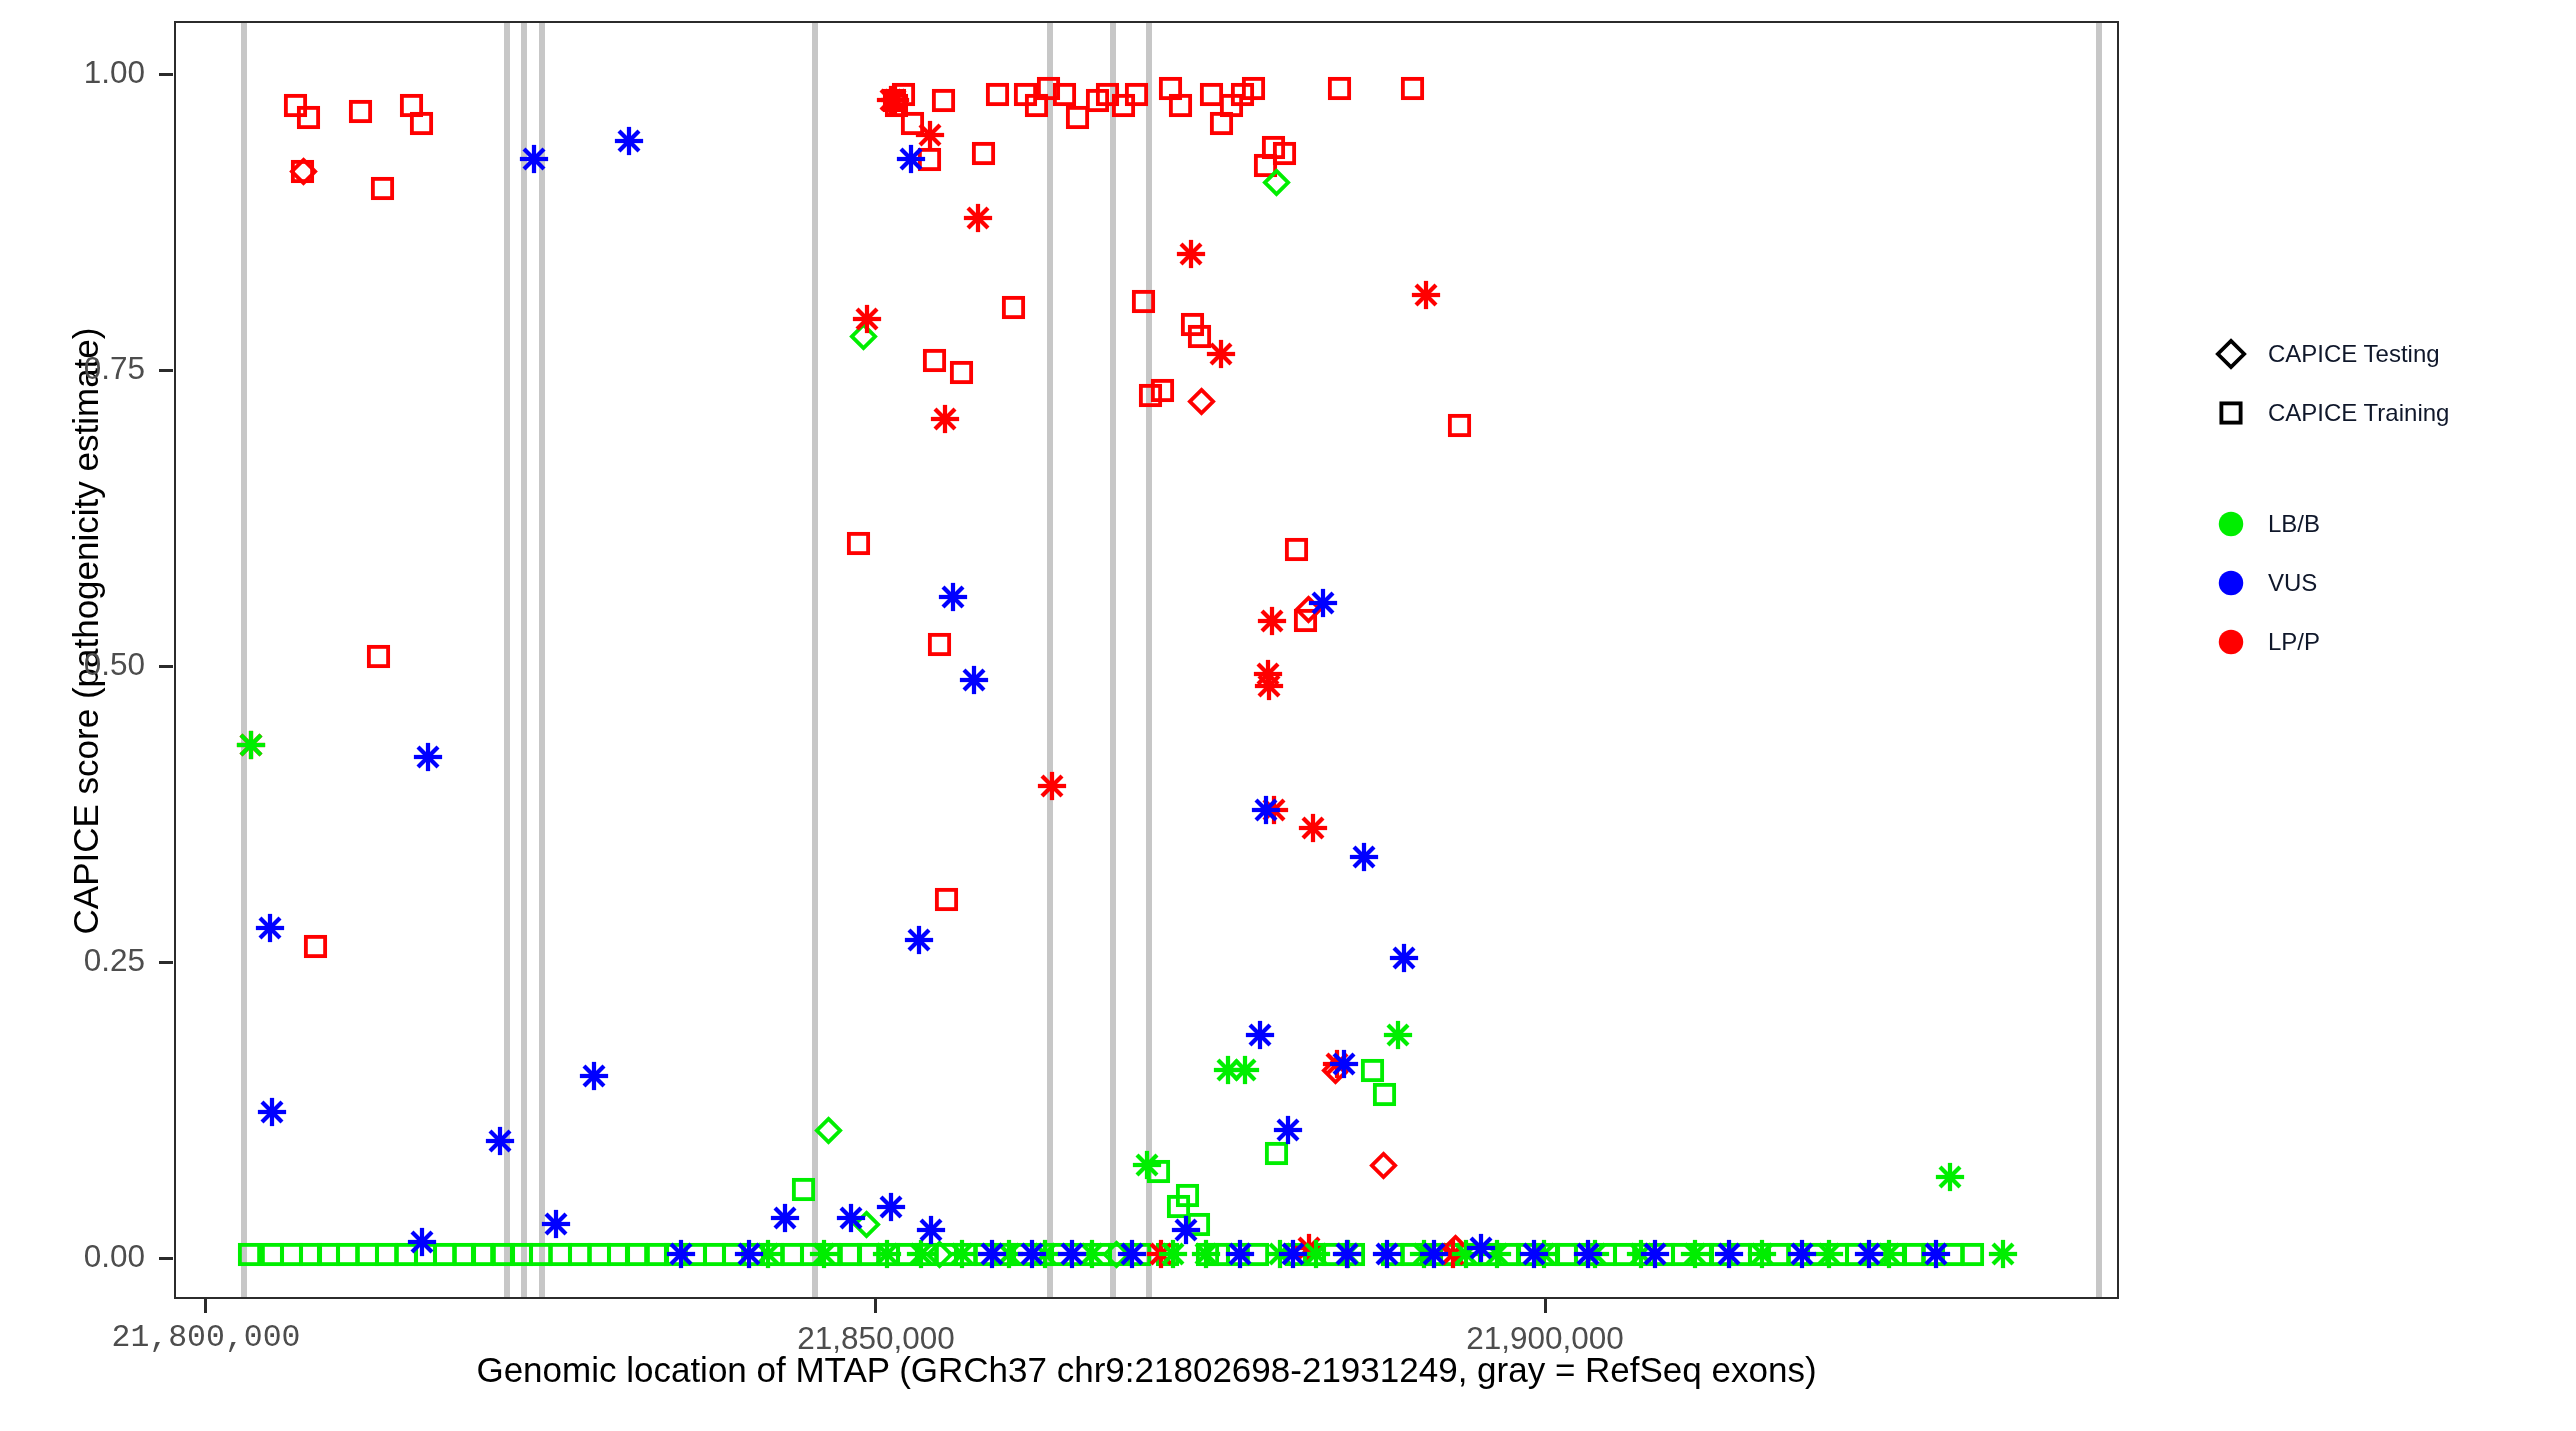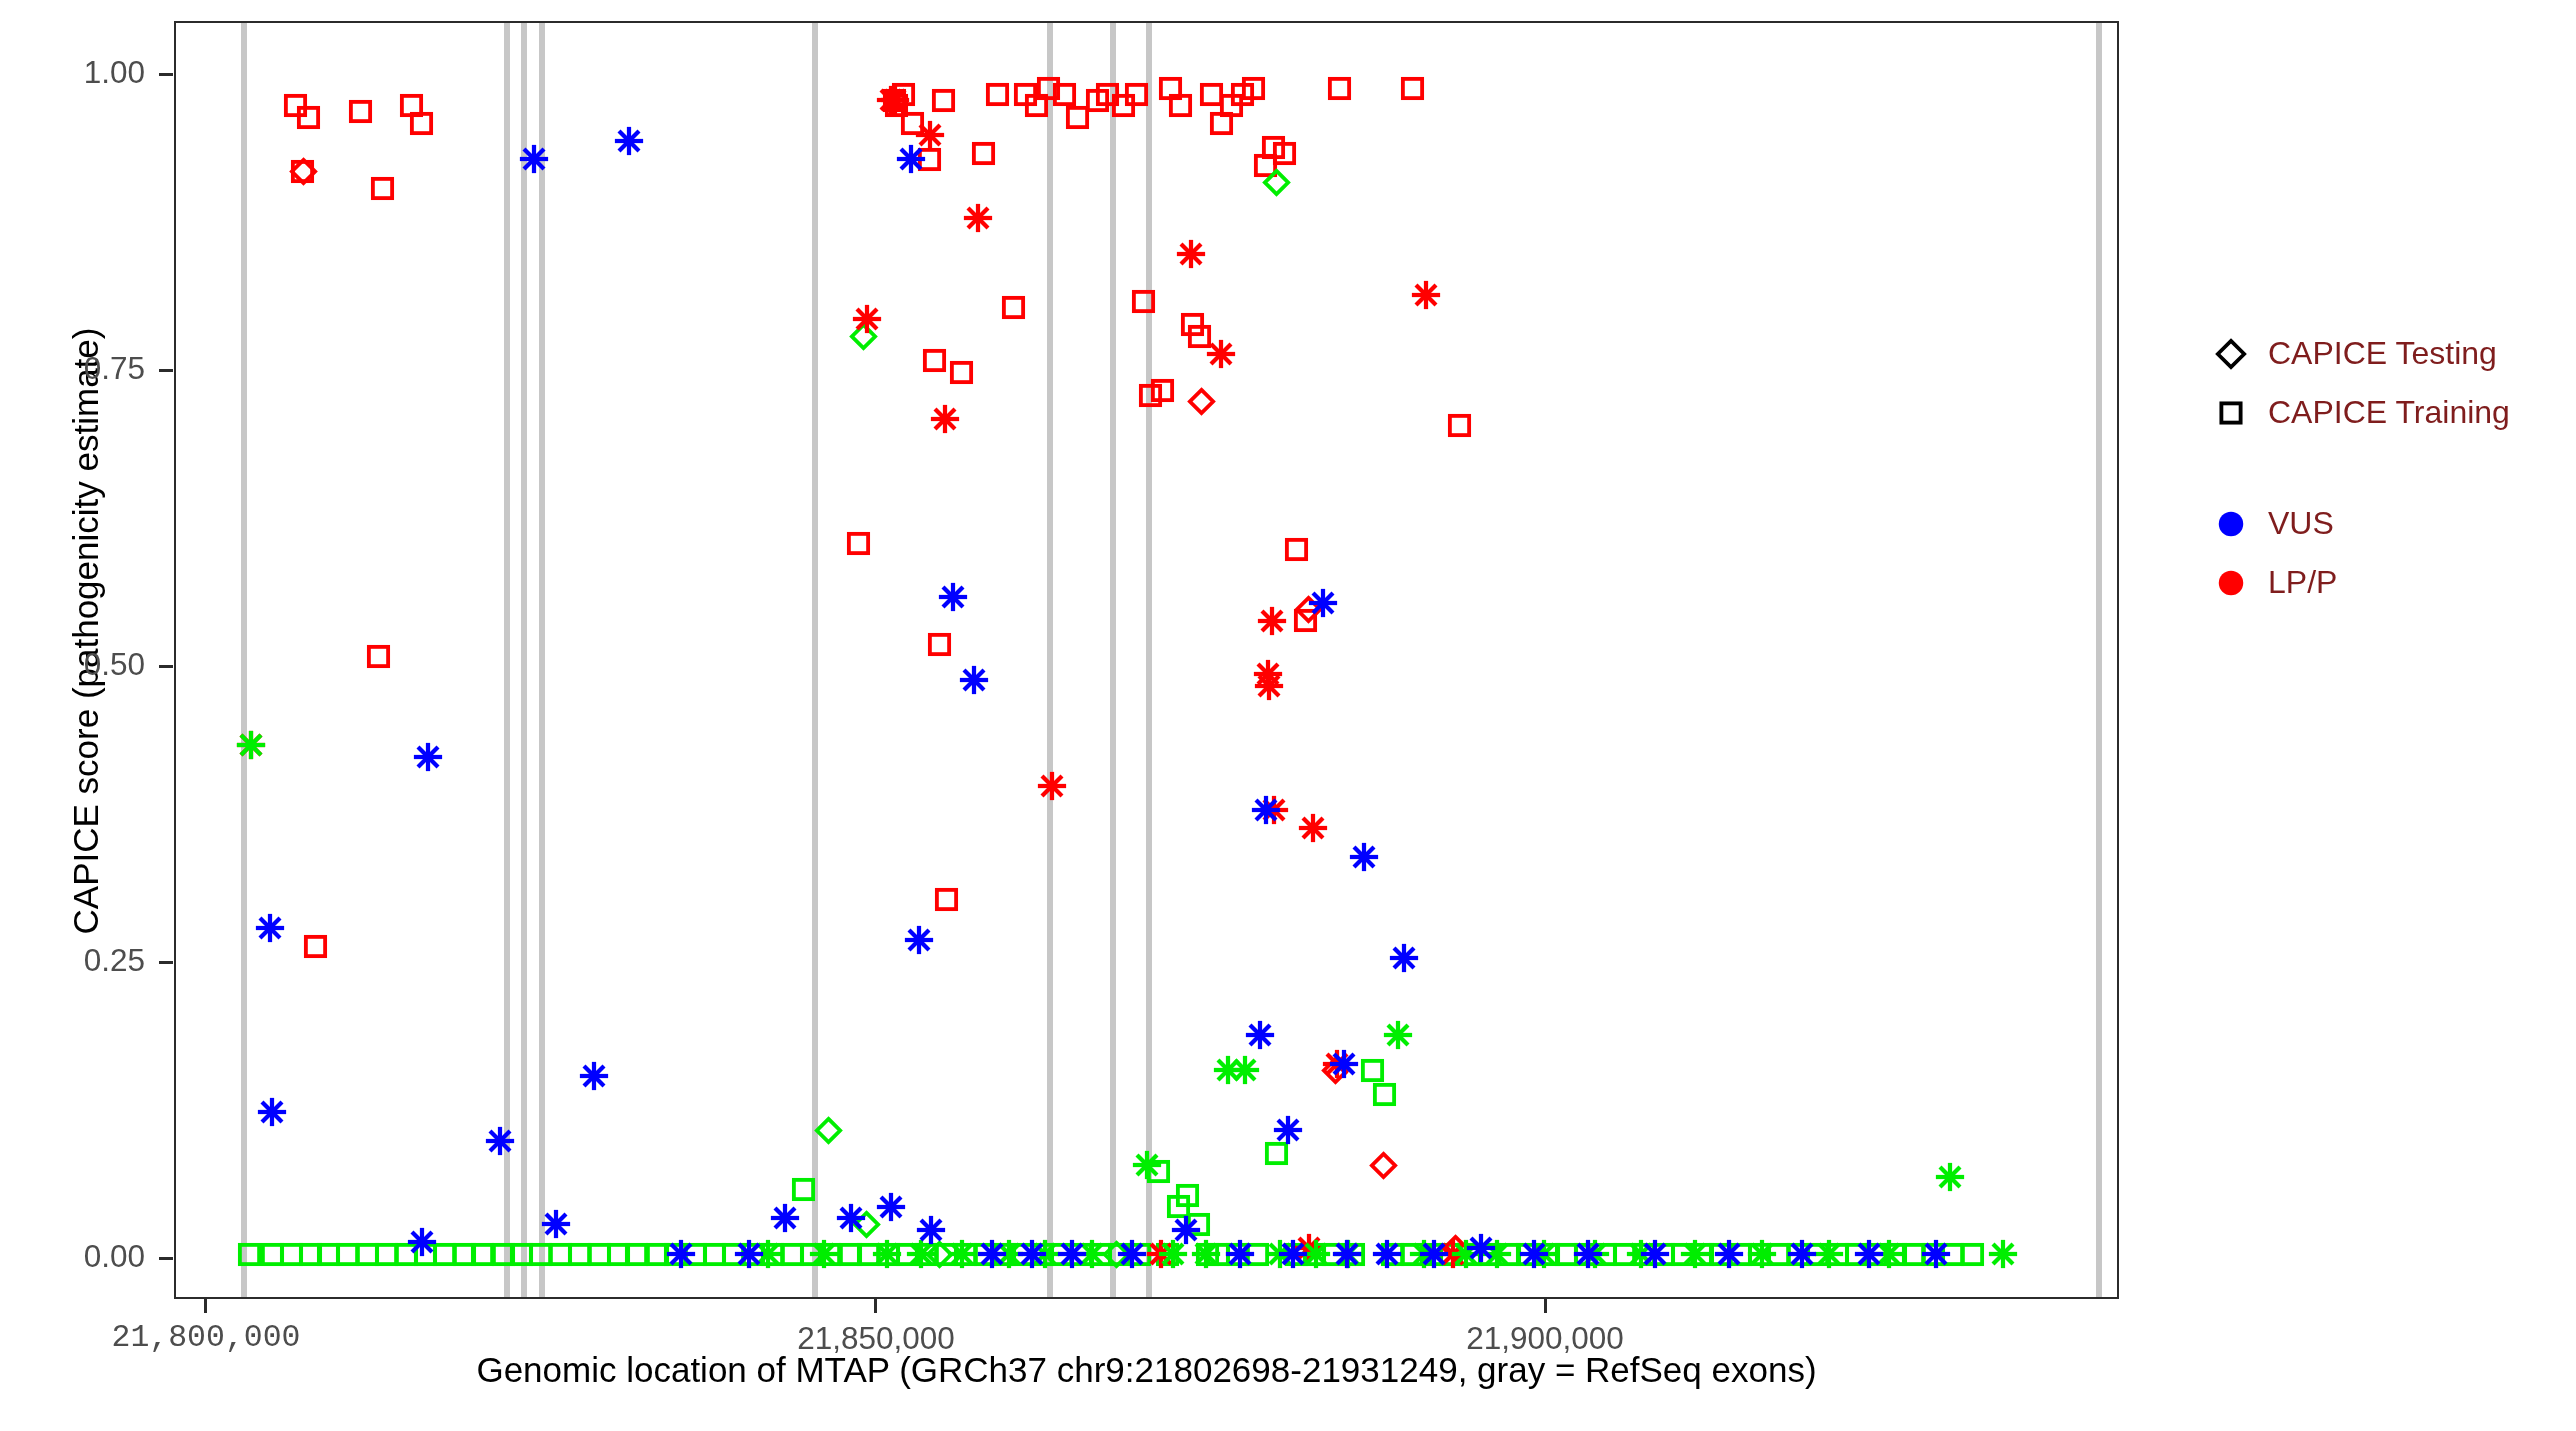--- a/index.html
+++ b/index.html
@@ -34,21 +34,21 @@
   .ytlabel{position:absolute;text-align:right;width:191px;font-size:31.5px;color:#4d4d4d;}
   .xtick{position:absolute;height:14.3px;width:2.9px;background:#2b2b2b;}
   .xtlabel{position:absolute;text-align:center;width:286px;font-size:31.5px;color:#4d4d4d;}
 
   
   #legend{position:absolute;left:2194px;top:324px;width:363px;}
   .legend-title{font-size:36px;color:#000;margin:0 0 13.4px 3.8px;}
   .legend-block{margin-bottom:52px;}
   .legend-row{display:flex;align-items:center;height:59px;}
   .legend-key{width:74px;height:59px;position:relative;flex:none;}
-  .legend-label{font-size:32px;color:#7f1d1d;white-space:nowrap;}
+  .legend-label{font-size:24px;color:#0f172a;white-space:nowrap;}
   .legend-key svg{position:absolute;left:50%;top:50%;transform:translate(-50%,-50%);}
 
   
   .mk{position:absolute;pointer-events:none;}
 </style>
 </head>
 <body>
 
 <div id="figure">
 
@@ -1135,20 +1135,28 @@
             </div>
             <div class="legend-label">CAPICE Training</div>
           </div>
         </div>
     </div>
     <div class="legend-block">
       <div id="legend-class-rows">
           <div class="legend-row">
             <div class="legend-key">
               <svg width="32" height="32" viewBox="0 0 34 34">
+                <circle cx="17" cy="17" r="13" fill="#00ee00"></circle>
+              </svg>
+            </div>
+            <div class="legend-label">LB/B</div>
+          </div>
+          <div class="legend-row">
+            <div class="legend-key">
+              <svg width="32" height="32" viewBox="0 0 34 34">
                 <circle cx="17" cy="17" r="13" fill="#0000ff"></circle>
               </svg>
             </div>
             <div class="legend-label">VUS</div>
           </div>
           <div class="legend-row">
             <div class="legend-key">
               <svg width="32" height="32" viewBox="0 0 34 34">
                 <circle cx="17" cy="17" r="13" fill="#ff0000"></circle>
               </svg>

